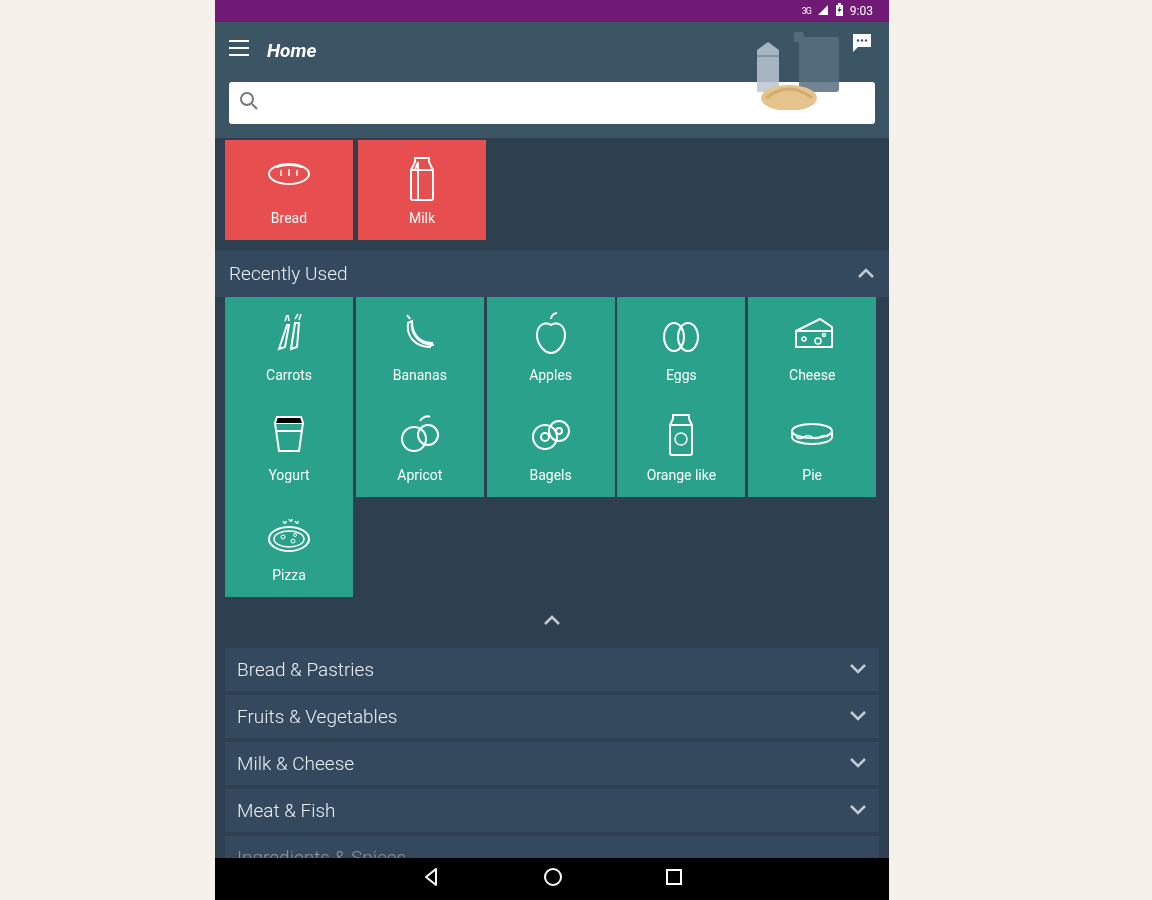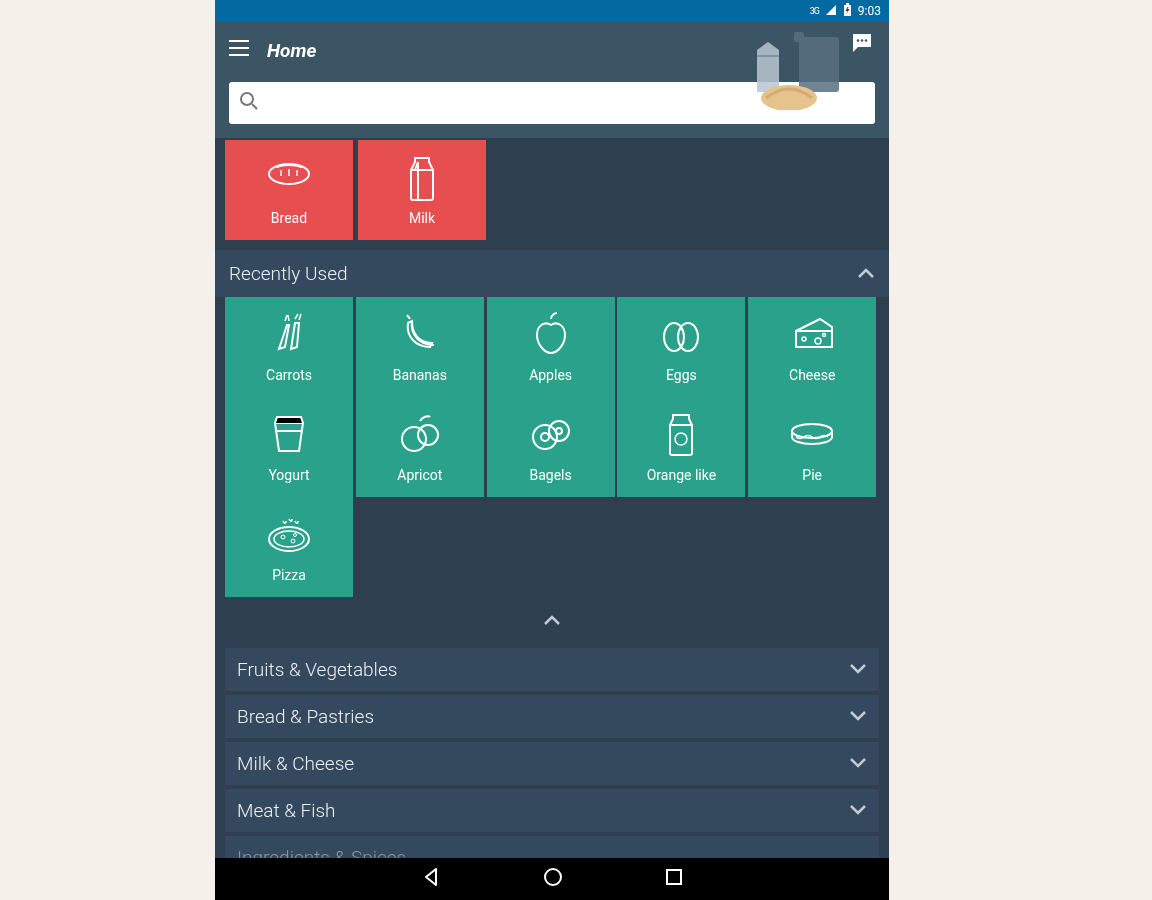--- a/index.html
+++ b/index.html
@@ -2,22 +2,22 @@
 <html><head>
 <meta charset="utf-8">
 <style>
   * { margin: 0; padding: 0; box-sizing: border-box; }
   html, body { width: 1152px; height: 900px; background: #f5f1ea; font-family: Roboto, Arial, sans-serif; overflow: hidden; }
   .phone {
     position: absolute; left: 215px; top: 0; width: 674px; height: 900px;
     background: #2e4050; color: #fff;
   }
   .statusbar {
-    height: 22px; background: #0369a1; display: flex; justify-content: flex-end;
-    align-items: center; padding-right: 8px; gap: 6px; font-size: 12px;
+    height: 22px; background: #701a75; display: flex; justify-content: flex-end;
+    align-items: center; padding-right: 16px; gap: 6px; font-size: 12px;
   }
   .statusbar .sig { font-size: 9px; letter-spacing: -1px; }
   .appbar {
     background: #3b5565; padding: 10px 14px 14px; position: relative;
   }
   .appbar-row { display: flex; align-items: center; gap: 18px; height: 36px; }
   .appbar-title { font-size: 19px; font-weight: 700; font-style: italic; }
   .menu-btn { cursor: pointer; }
   .chat-btn { position: absolute; right: 16px; top: 10px; cursor: pointer; }
   .hero {
@@ -257,27 +257,27 @@
     <div class="collapse-bar">
       <span>
         <svg width="20" height="12" viewBox="0 0 20 12">
             <path d="M3 10 L10 3 L17 10" stroke="#c3cbd3" stroke-width="2.5" fill="none"></path>
           </svg>
       </span>
     </div>
 
     <div class="cat-wrap" id="cat-wrap">
         <div class="cat-row">
-          <span class="cat-title">Fruits &amp; Vegetables</span>
+          <span class="cat-title">Bread &amp; Pastries</span>
           <span><svg width="18" height="12" viewBox="0 0 18 12">
               <path d="M2 2 L9 9 L16 2" stroke="#c3cbd3" stroke-width="2.5" fill="none"></path>
             </svg></span>
         </div>
         <div class="cat-row">
-          <span class="cat-title">Bread &amp; Pastries</span>
+          <span class="cat-title">Fruits &amp; Vegetables</span>
           <span><svg width="18" height="12" viewBox="0 0 18 12">
               <path d="M2 2 L9 9 L16 2" stroke="#c3cbd3" stroke-width="2.5" fill="none"></path>
             </svg></span>
         </div>
         <div class="cat-row">
           <span class="cat-title">Milk &amp; Cheese</span>
           <span><svg width="18" height="12" viewBox="0 0 18 12">
               <path d="M2 2 L9 9 L16 2" stroke="#c3cbd3" stroke-width="2.5" fill="none"></path>
             </svg></span>
         </div>

